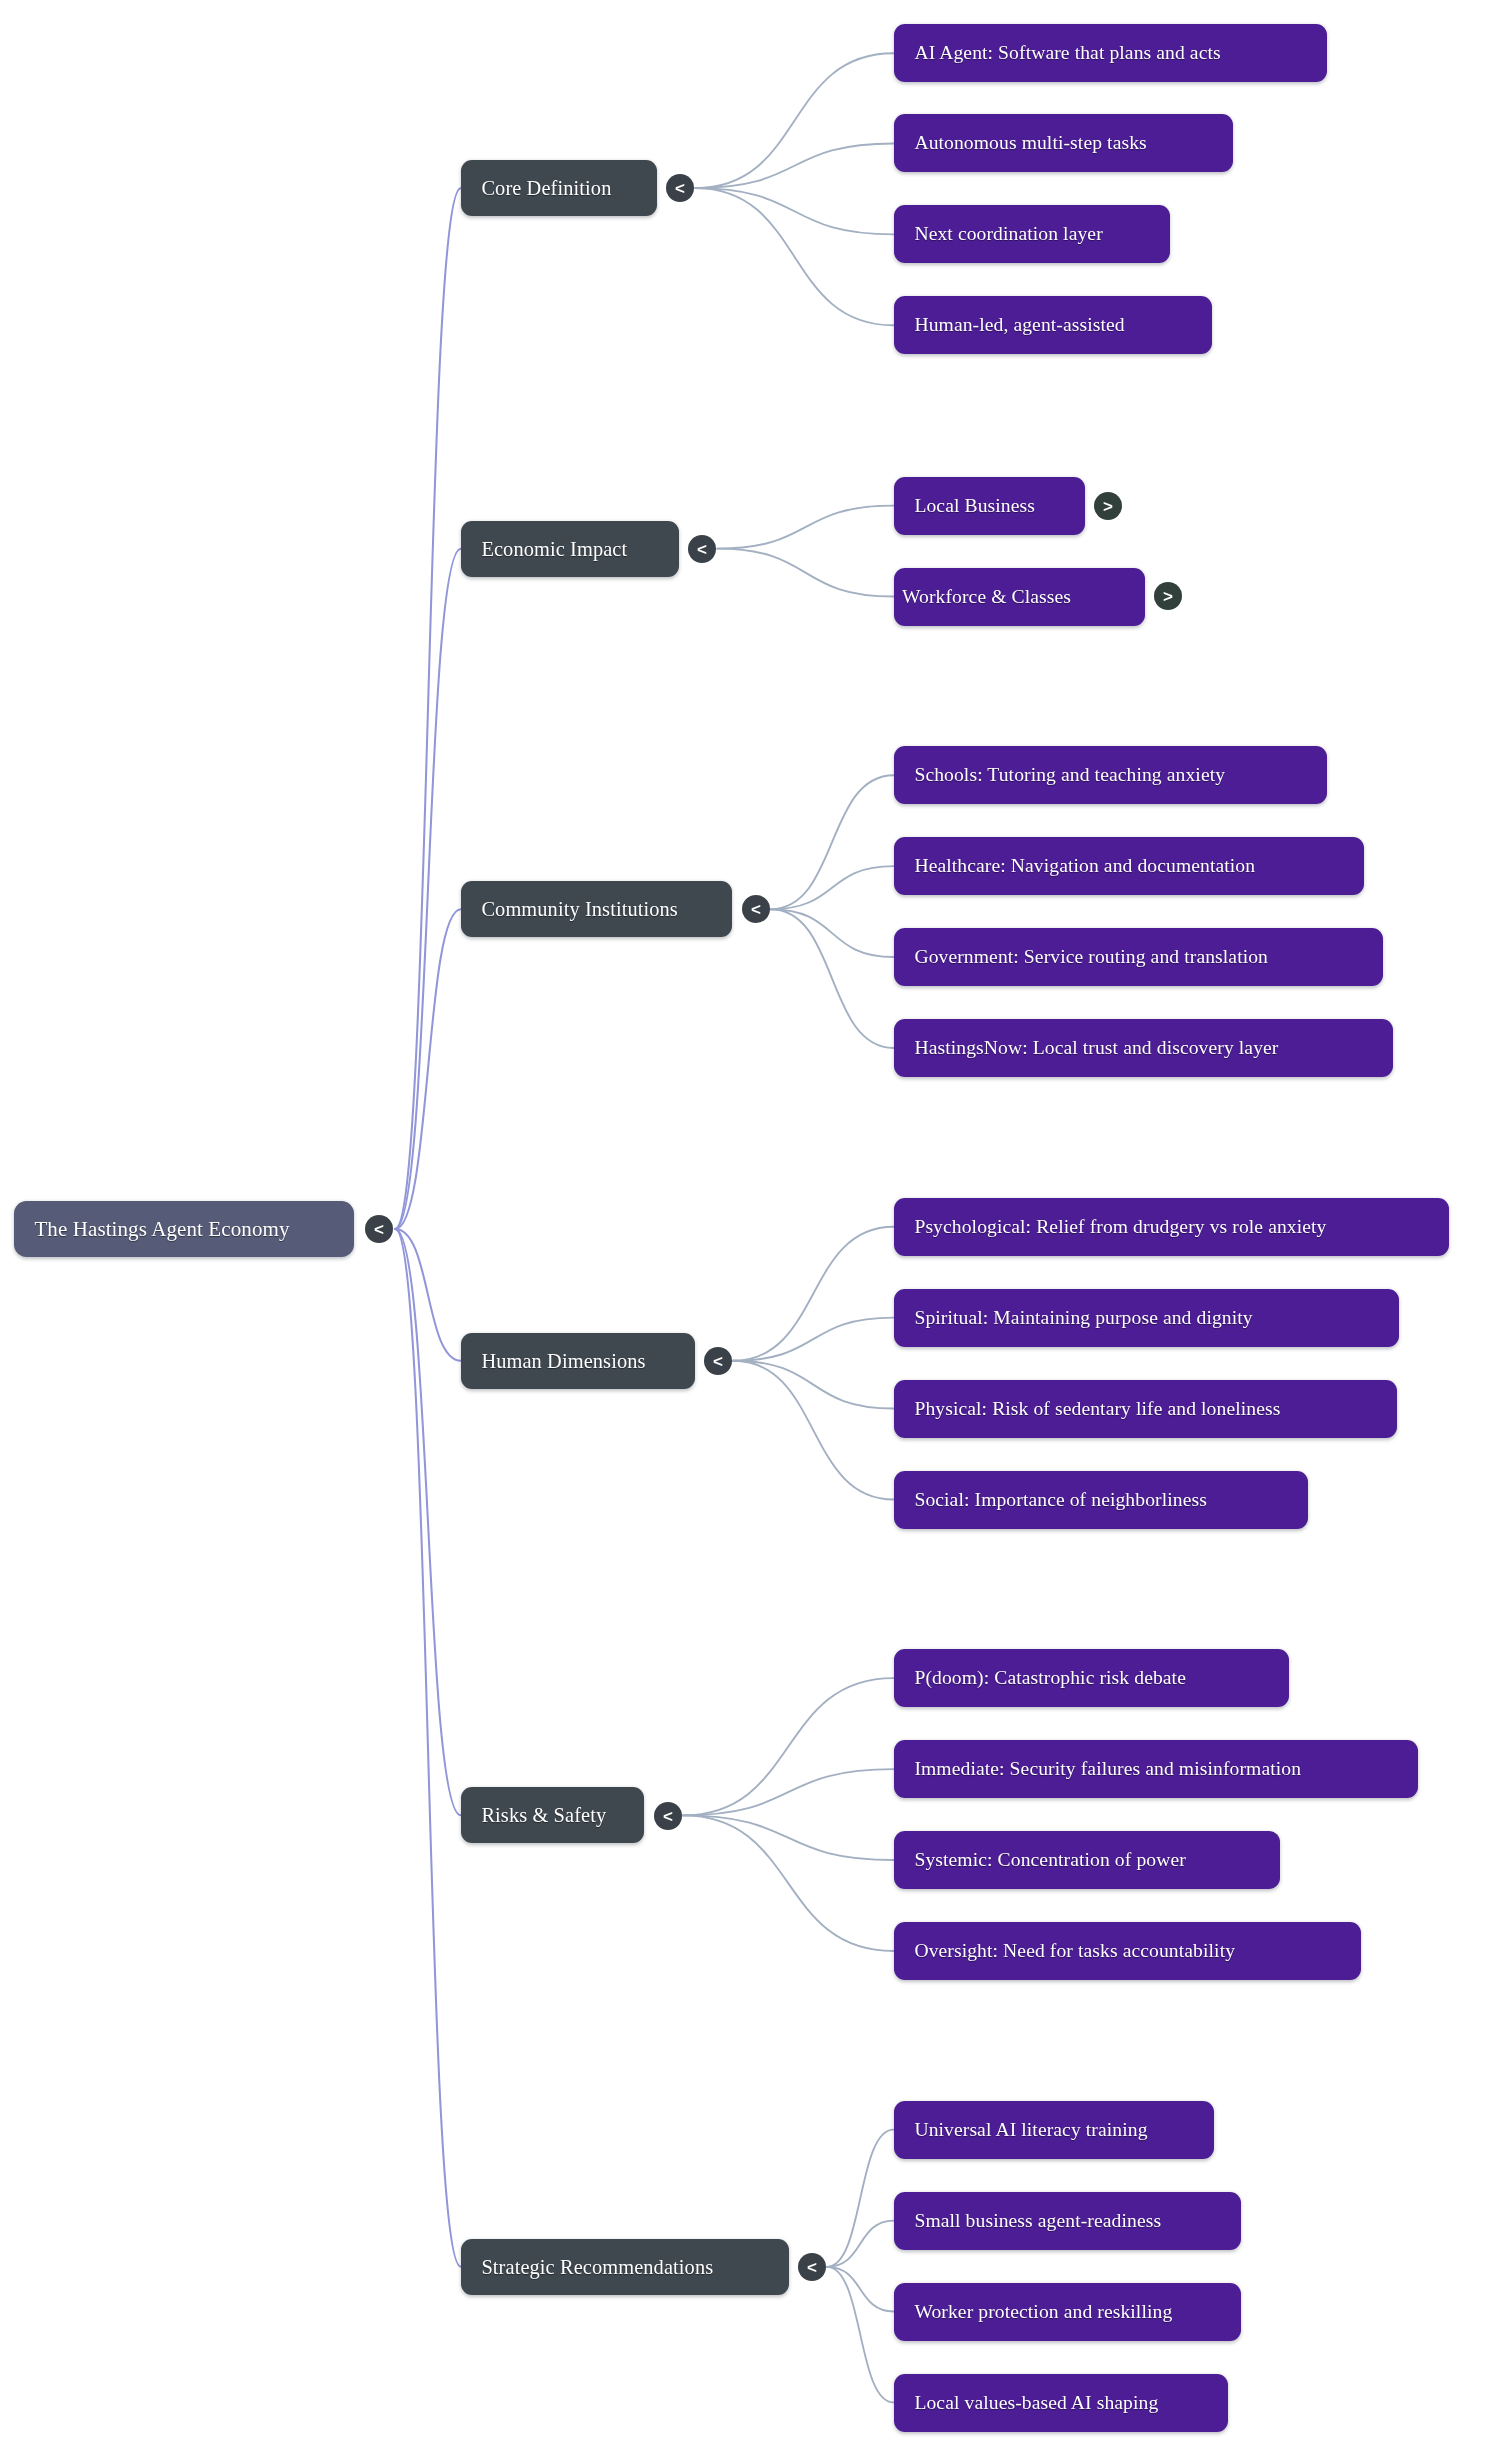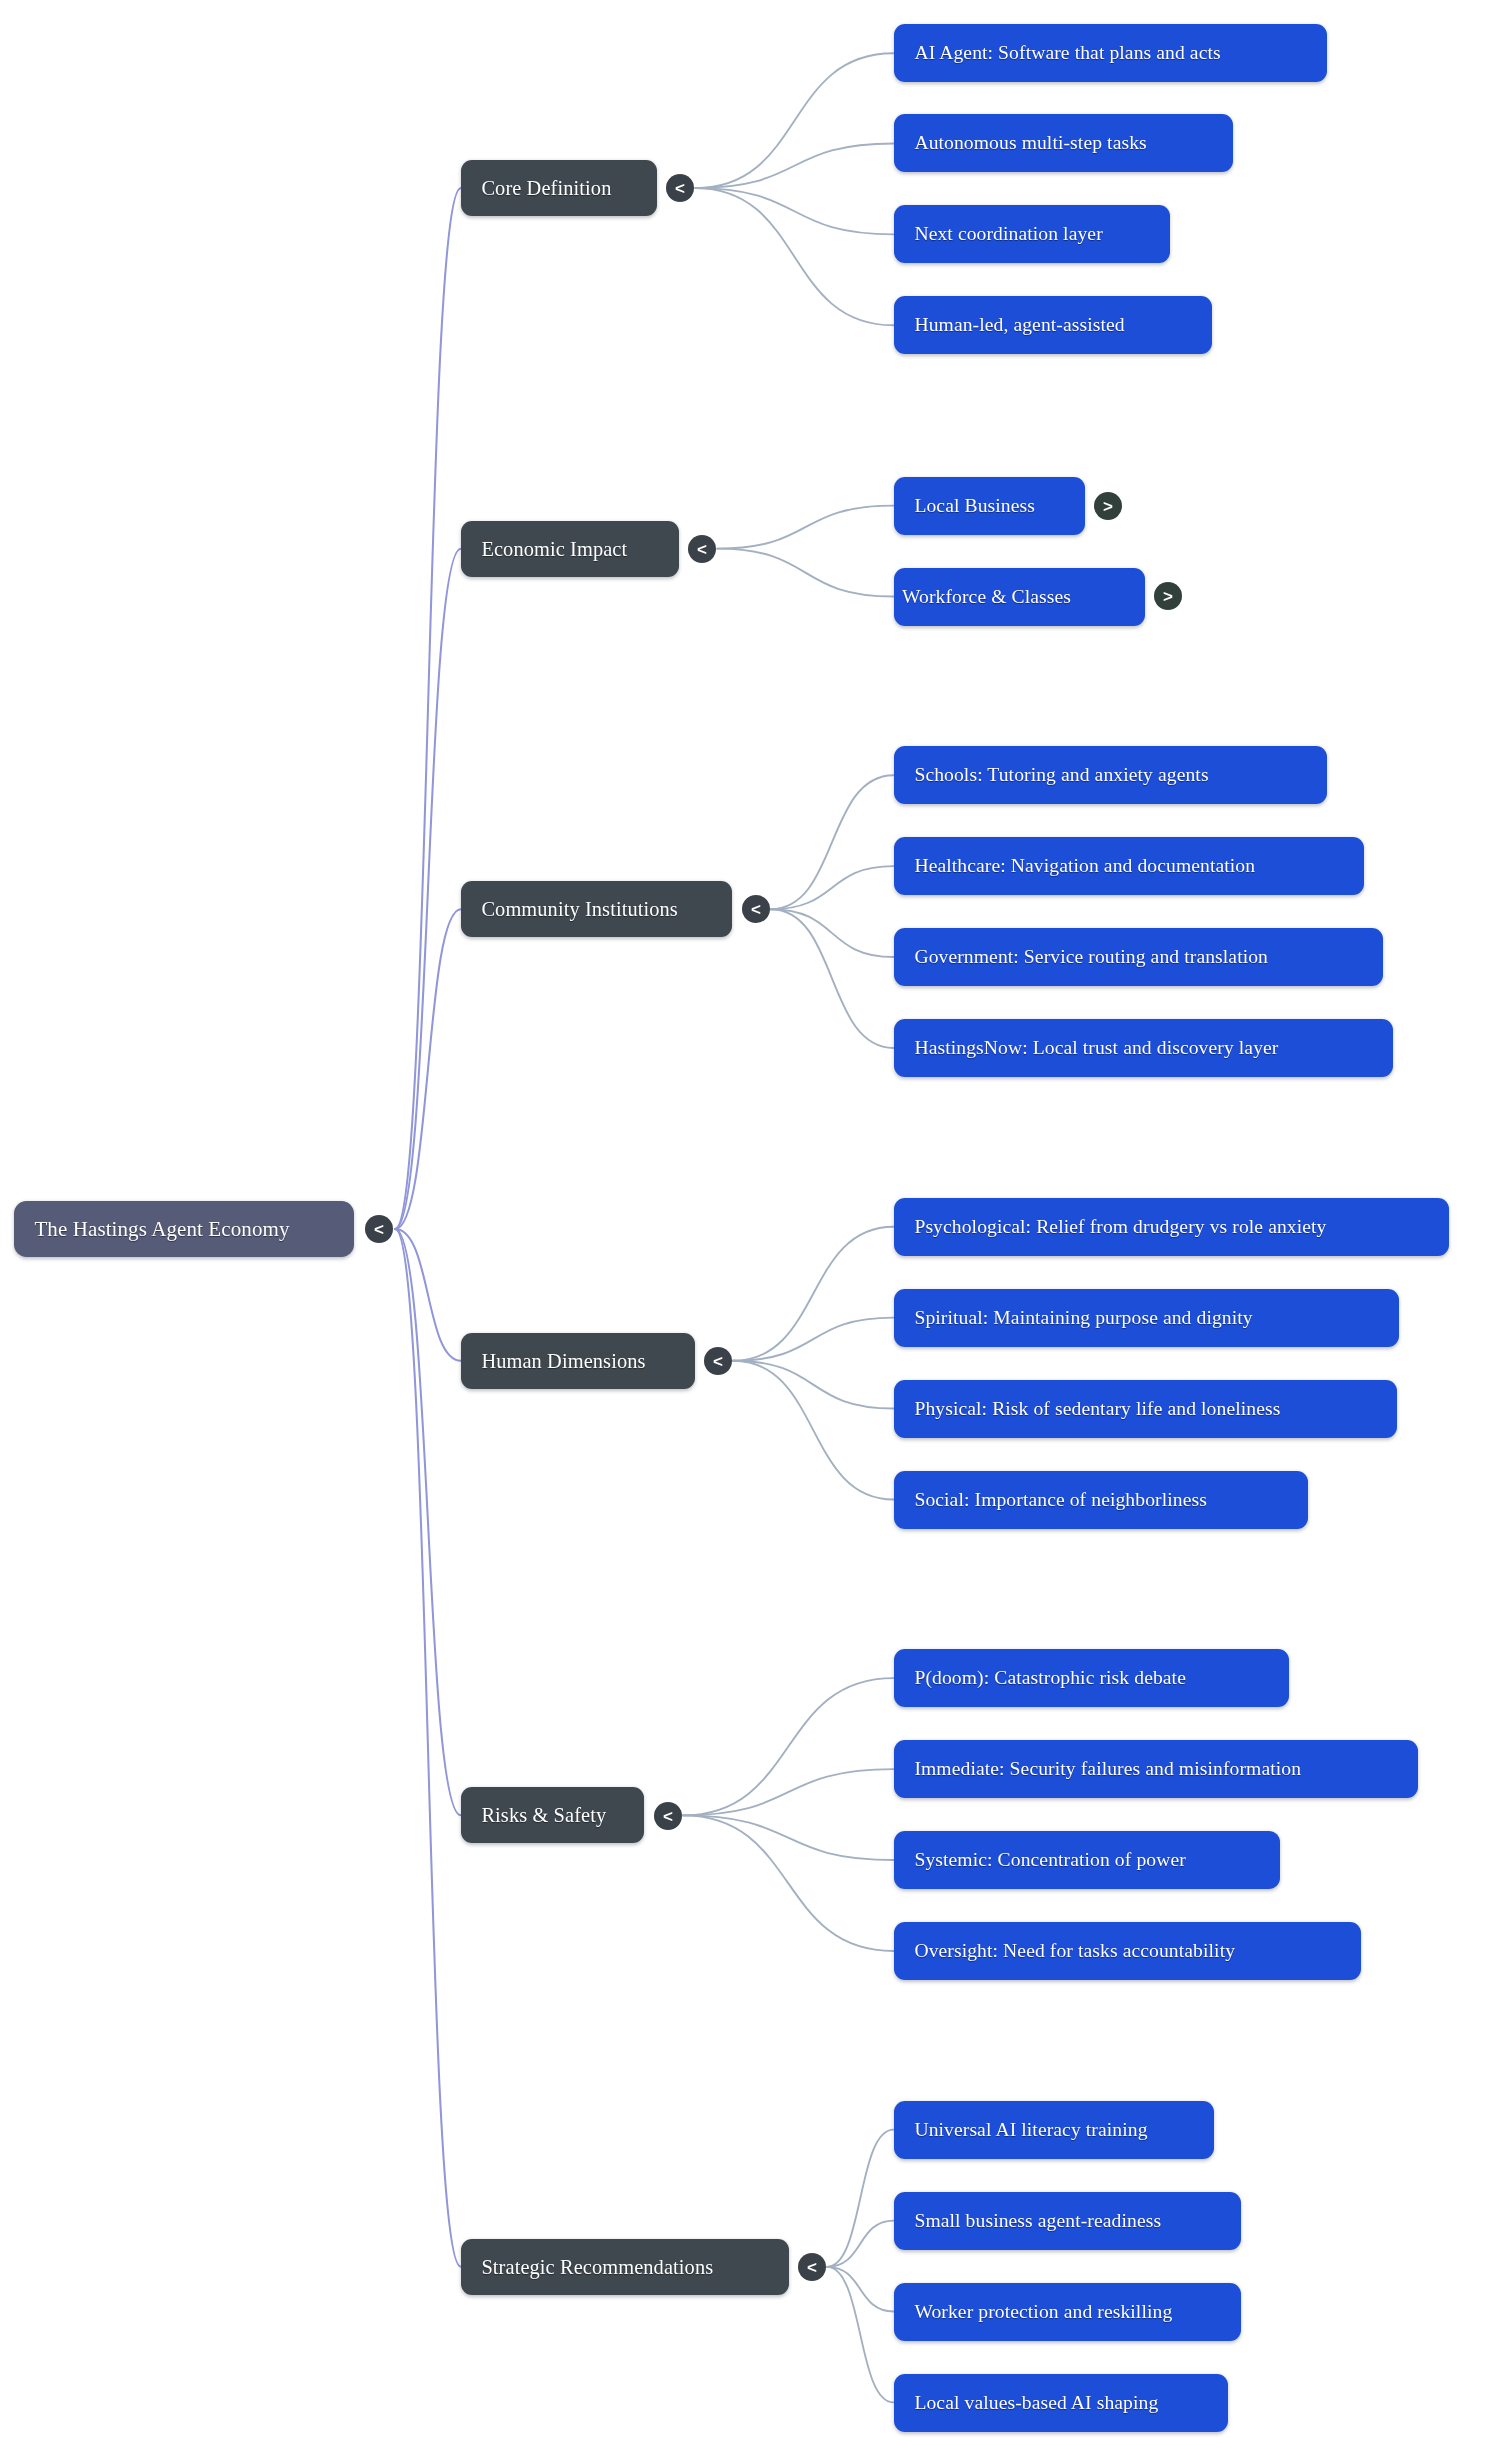--- a/index.html
+++ b/index.html
@@ -49,21 +49,21 @@
     font-size: 21px;
     border-radius: 12.5px;
   }
 
   .node-branch {
     background: #3f474f;
     font-size: 20.4px;
   }
 
   .node-leaf {
-    background: #1d4ed8;
+    background: #4c1d95;
     font-size: 19.6px;
   }
 
   .node-label {
     display: block;
     text-shadow: 0 0.8px 0.8px rgba(0,0,0,0.45);
   }
 
   .toggle {
     position: absolute;
@@ -161,21 +161,21 @@
     <div class="toggle toggle-expand" style="left: 1154px; top: 582px;">
       <span>&gt;</span>
     </div>
     <div class="node node-branch" style="left: 461px; top: 881px; width: 271px; height: 56px;">
       <span class="node-label">Community Institutions</span>
     </div>
     <div class="toggle toggle-branch" style="left: 742px; top: 895px;">
       <span>&lt;</span>
     </div>
     <div class="node node-leaf" style="left: 894px; top: 746px; width: 433px; height: 58px;">
-      <span class="node-label">Schools: Tutoring and anxiety agents</span>
+      <span class="node-label">Schools: Tutoring and teaching anxiety</span>
     </div>
     <div class="node node-leaf" style="left: 894px; top: 837px; width: 470px; height: 58px;">
       <span class="node-label">Healthcare: Navigation and documentation</span>
     </div>
     <div class="node node-leaf" style="left: 894px; top: 928px; width: 489px; height: 58px;">
       <span class="node-label">Government: Service routing and translation</span>
     </div>
     <div class="node node-leaf" style="left: 894px; top: 1019px; width: 499px; height: 58px;">
       <span class="node-label">HastingsNow: Local trust and discovery layer</span>
     </div>

